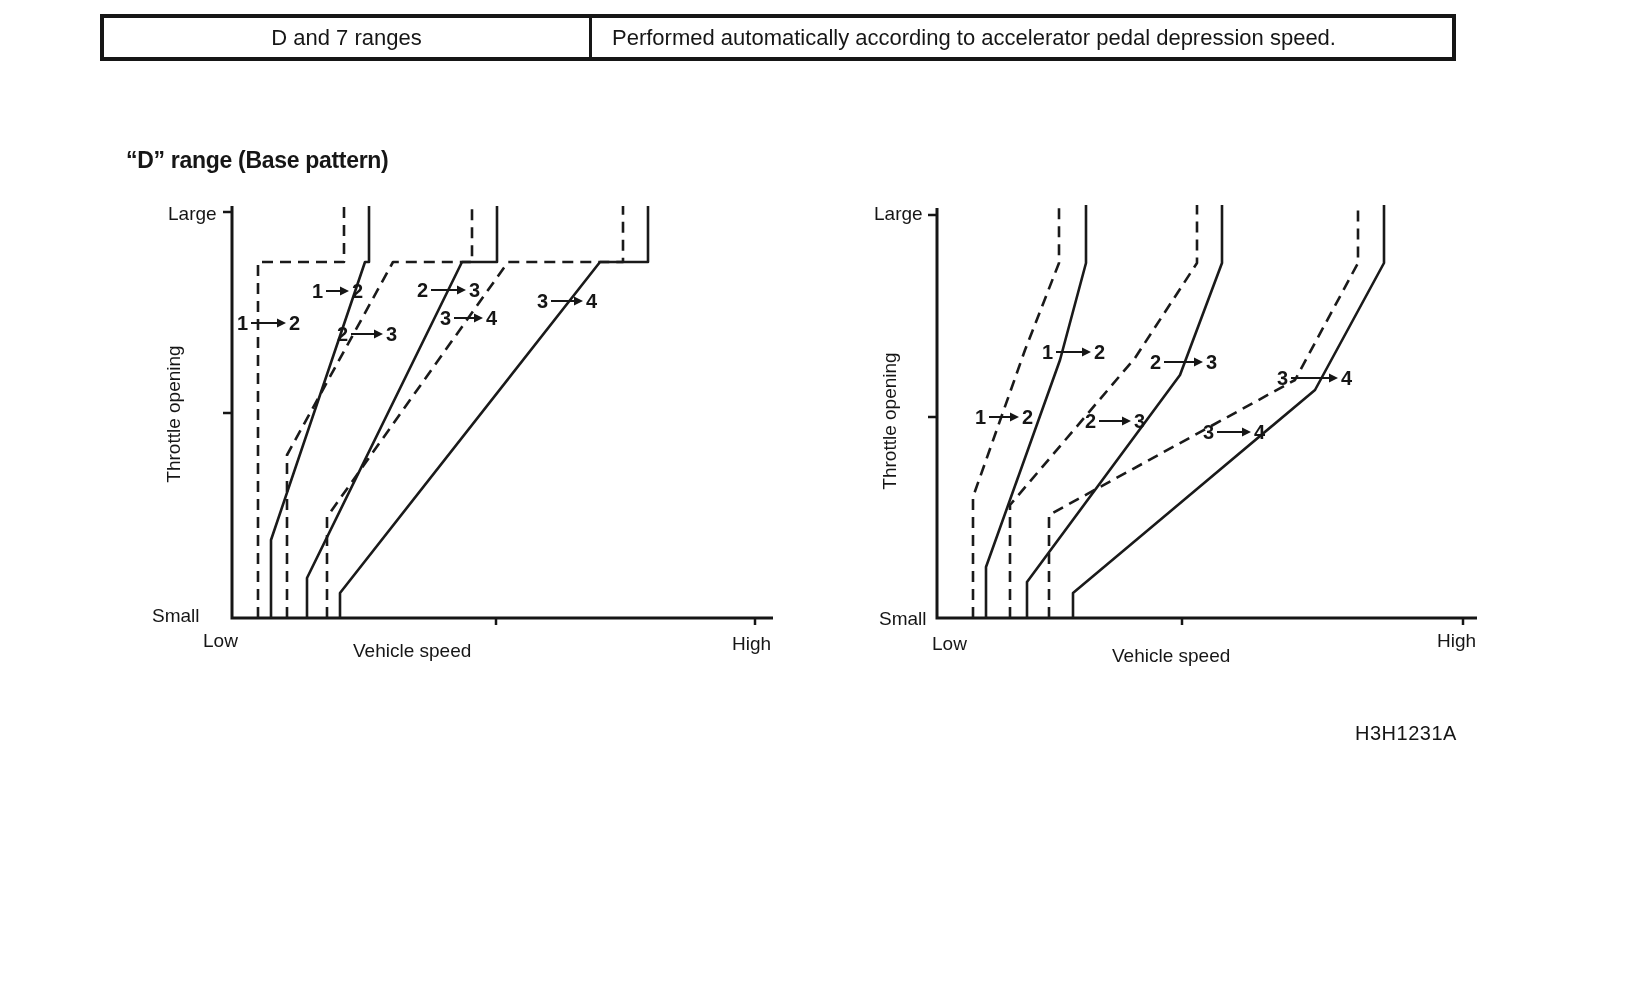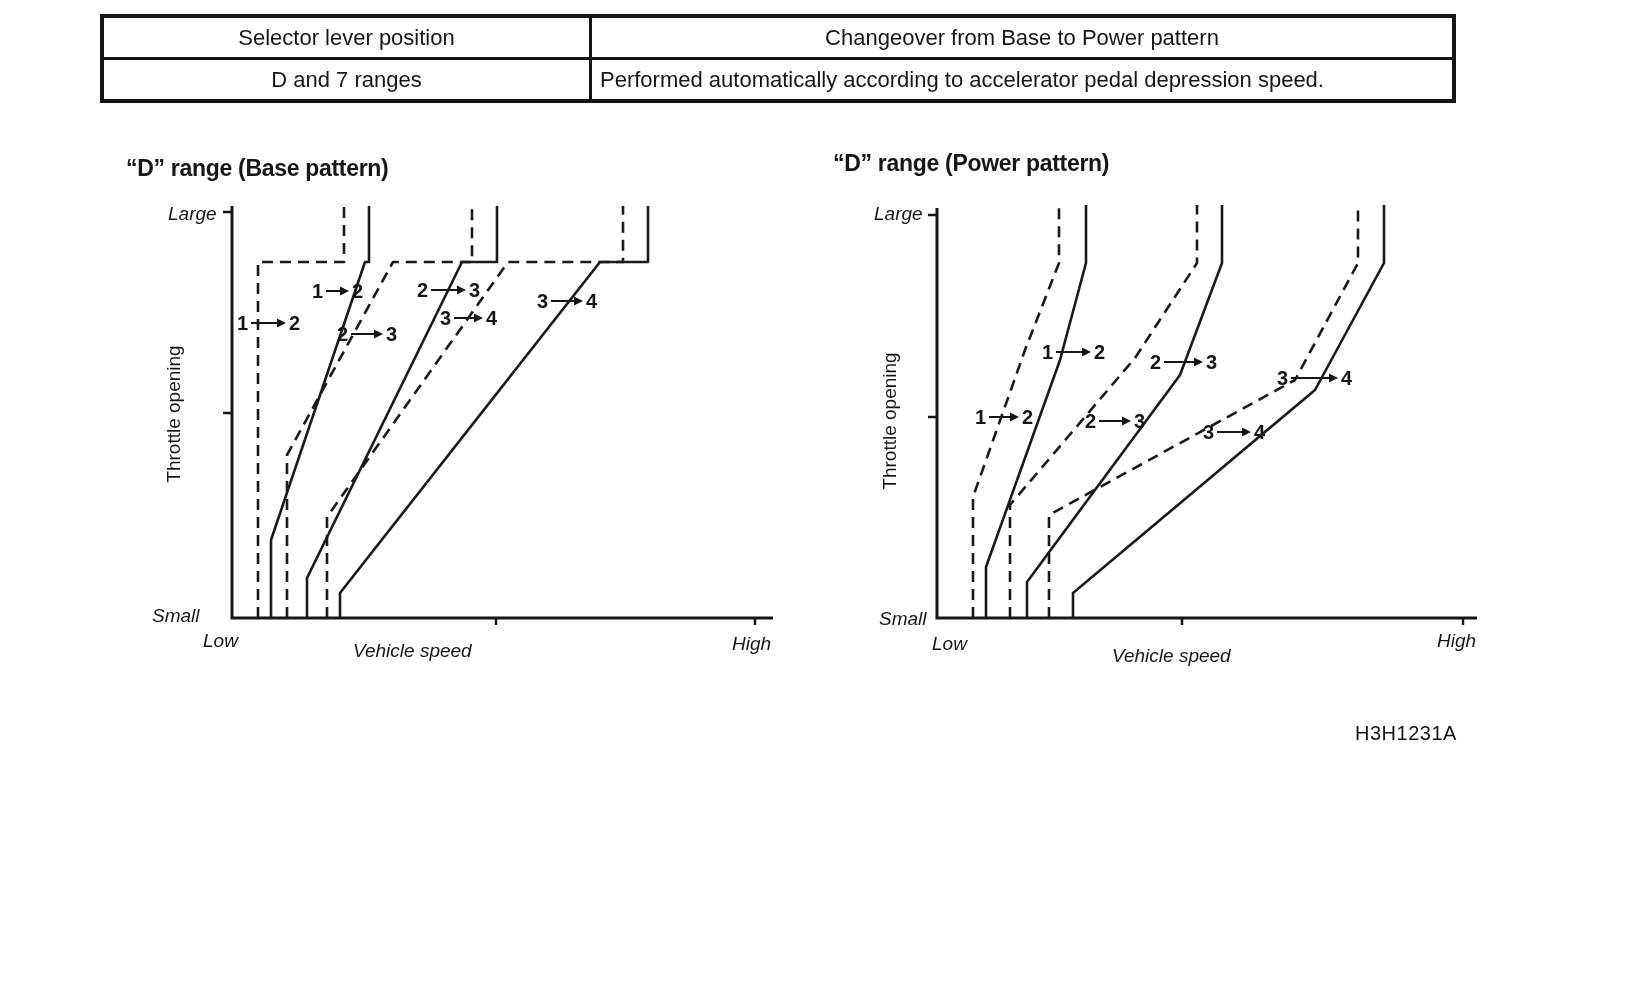--- a/index.html
+++ b/index.html
@@ -6,34 +6,34 @@
   .page{position:relative;width:1648px;height:990px;background:#ffffff;
         font-family:"Liberation Sans",sans-serif;color:#161616;overflow:hidden;}
 
   
   .spec-table{position:absolute;left:100px;top:14px;width:1356px;
               border-collapse:collapse;table-layout:fixed;font-size:22px;color:#161616;}
   .spec-table td{border:3px solid #161616;height:39px;padding:0 4px;text-align:center;
                  white-space:nowrap;overflow:hidden;}
   .spec-table{border:4px solid #161616;}
   .spec-table .col1{width:477px;}
-  .spec-table .lefted{text-align:left;padding-left:8px;}
+  .spec-table .lefted{text-align:left;padding-left:20px;}
 
   
   .chart-title{position:absolute;font-size:23px;font-weight:700;letter-spacing:-0.3px;white-space:nowrap;}
-  .t0{left:126px;top:147px;margin-top:8px;}
+  .t0{left:126px;top:147px;}
   .t1{left:833px;top:150px;}
 
   
   .chart{position:absolute;width:700px;height:480px;}
   .c0{left:100px;top:190px;}
   .c1{left:820px;top:190px;}
   .chart svg{position:absolute;left:0;top:0;}
 
-  .lbl{position:absolute;font-size:19px;white-space:nowrap;color:#161616;font-style:italic;}
+  .lbl{position:absolute;font-size:19px;white-space:nowrap;color:#161616;}
   .vlbl{position:absolute;width:160px;text-align:center;font-size:19px;white-space:nowrap;
         transform:rotate(-90deg);transform-origin:center center;}
 
   .figure-code{position:absolute;left:1355px;top:722px;font-size:20px;letter-spacing:0.5px;}
 
   
   .axis{stroke:#161616;stroke-width:3;fill:none;}
   .tick{stroke:#161616;stroke-width:2.5;}
   .shift{stroke:#1a1a1a;stroke-width:2.6;fill:none;stroke-linejoin:round;stroke-linecap:butt;}
   .dashed{stroke-dasharray:11 7;}
@@ -41,33 +41,28 @@
   .arrow{stroke:#161616;stroke-width:2;}
   .head{fill:#161616;stroke:none;}
 </style>
 </head>
 <body>
 
 <div class="page">
 
   <table class="spec-table">
     <tbody>
-        <tr>
-      <td class="col1">Selector lever position</td>
-      <td>Changeover from Base to Power pattern</td>
-    </tr>
     <tr>
       <td class="col1">D and 7 ranges</td>
       <td class="lefted">Performed automatically according to accelerator pedal depression speed.</td>
     </tr>
   </tbody>
     </table>
 
   <div class="chart-title t0">“D” range (Base pattern)</div>
-  <div class="chart-title t1">“D” range (Power pattern)</div>
 
   <div class="chart c0">
     <svg width="700" height="480">
         <polyline class="axis" points="132,16 132,428 673,428"></polyline>
         <line class="tick" x1="123" y1="22" x2="132" y2="22"></line>
         <line class="tick" x1="123" y1="223" x2="132" y2="223"></line>
         <line class="tick" x1="396" y1="428" x2="396" y2="435"></line>
         <line class="tick" x1="655" y1="428" x2="655" y2="435"></line>
         <polyline class="shift dashed" points="158,428 158,72 244,72 244,16"></polyline>
         <polyline class="shift" points="171,428 171,350 265,72 269,72 269,16"></polyline>

